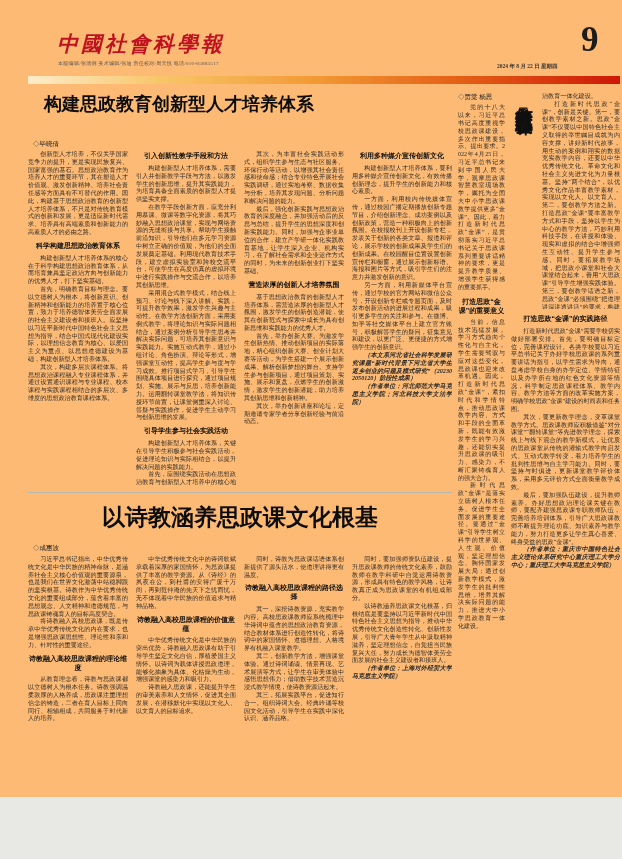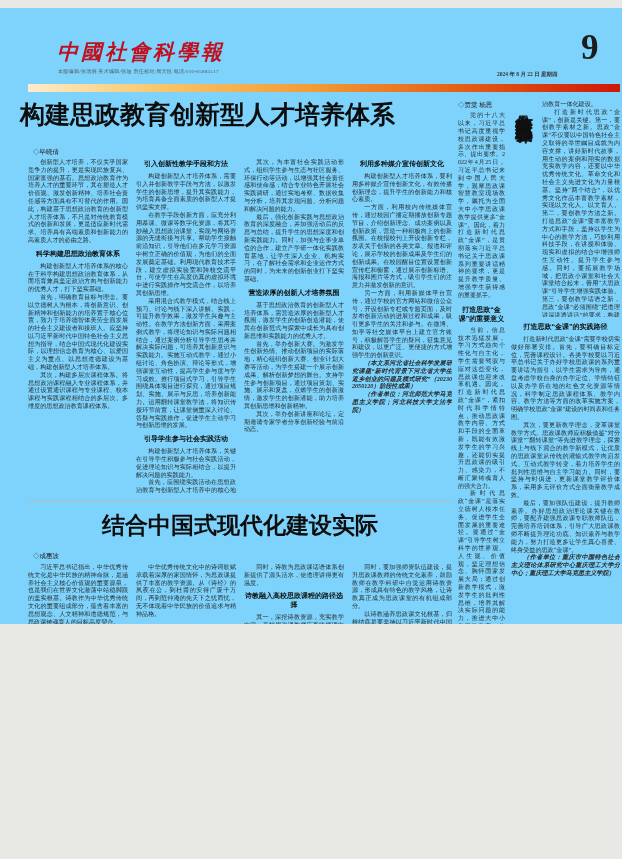--- a/index.html
+++ b/index.html
@@ -1,38 +1,38 @@
 <!DOCTYPE html>
 <html><head>
 <meta charset="utf-8">
 <style>
   html,body{margin:0;padding:0;background:#e8e8e4;}
-  .page{position:relative;width:622px;height:616px;background:#7dd3fc;margin:8px auto;overflow:hidden;
+  .page{position:relative;width:622px;height:797px;background:#fdba74;margin:0 auto;overflow:hidden;
         font-family:"Liberation Serif",serif;color:#2a2a2a;}
   
   .masthead{position:absolute;left:57px;top:30px;font-size:21px;font-weight:bold;font-style:italic;
             color:#bf1120;letter-spacing:3px;font-family:"DejaVu Serif",serif;}
   .credits{position:absolute;left:58px;top:60px;font-size:5px;color:#555;letter-spacing:.3px;}
   .section-title{position:absolute;left:342px;top:22px;font-size:37px;font-weight:700;color:#343434;
                  letter-spacing:5px;font-family:"Liberation Serif",serif;}
   .page-num{position:absolute;left:581px;top:20px;font-size:35px;font-weight:bold;color:#1c1c1c;}
   .date-line{position:absolute;left:497px;top:63px;font-size:5.5px;color:#333;font-weight:bold;}
   .grad-bar{position:absolute;left:28px;top:76px;width:592px;height:8px;
             background:linear-gradient(90deg,#fdeccb 0%,#f8c66a 22%,#f29b35 48%,#e35a14 75%,#cd1708 100%);}
   
   .cols{position:absolute;display:flex;gap:8px;}
   .col{width:100px;overflow:hidden;font-size:6.1px;line-height:1.28;text-align:justify;}
   .col p{margin:0;text-indent:2em;word-break:break-all;}
   .subhead{font-size:7px;font-weight:bold;text-align:center;margin:5px 0 4px;text-indent:0 !important;
            font-family:"Liberation Sans",sans-serif;color:#111;}
   .byline{font-size:6.5px;color:#222;margin:0 0 3px;}
   .footnote{font-weight:bold;font-style:italic;margin-top:3px;text-indent:2em;word-break:break-all;}
   
-  .a1-headline{position:absolute;left:20px;top:95px;width:414px;font-size:25px;font-weight:900;
-               color:#0d0d0d;letter-spacing:0px;font-family:Liberation Mono, monospace;line-height:1.1;}
+  .a1-headline{position:absolute;left:44px;top:95px;width:414px;font-size:18px;font-weight:900;
+               color:#0d0d0d;letter-spacing:0px;font-family:Liberation Sans, sans-serif;line-height:1.1;}
   .a1-byline{position:absolute;left:33px;top:140px;}
   .a1-cols{left:28px;top:151px;width:424px;height:336px;}
   .a1-cols .col{height:336px;}
   .rule-mid{position:absolute;left:28px;top:492px;width:424px;height:1px;background:#b9b9b5;}
   
   .a2-headline{position:absolute;left:28px;top:502px;width:424px;text-align:center;font-size:23px;
                font-weight:900;color:#0d0d0d;font-family:"Liberation Sans",sans-serif;}
   .a2-byline{position:absolute;left:33px;top:544px;}
   .a2-cols{left:28px;top:556px;width:424px;height:289px;}
   .a2-cols .col{height:289px;}
@@ -93,21 +93,21 @@
       <p>构建创新型人才培养体系，要利用多种媒介宣传创新文化，有效传播创新理念，提升学生的创新能力和核心素质。</p>
       <p>一方面，利用校内传统媒体宣传，通过校园广播定期播放创新专题节目，介绍创新理念、成功案例以及创新政策，营造一种积极向上的创新氛围。在校报校刊上开设创新专栏，发表关于创新的各类文章、报道和评论，展示学校的创新成果及学生们的创新成果。在校园醒目位置设置创新宣传栏和橱窗，通过展示创新标语、海报和图片等方式，吸引学生们的注意力并激发创新的意识。</p>
       <p>另一方面，利用新媒体平台宣传，通过学校的官方网站和微信公众号，开设创新专栏或专题页面，及时发布创新活动的进展过程和成果，吸引更多学生的关注和参与。在微博、知乎等社交媒体平台上建立官方账号，积极解答学生的疑问，征集意见和建议，以更广泛、更便捷的方式增强学生的创新意识。</p>
       <p class="footnote">（本文系河北省社会科学发展研究课题“新时代背景下河北省大学生返乡创业的问题及模式研究”（202302050120）阶段性成果）</p>
       <p class="footnote">（作者单位：河北师范大学马克思主义学院；河北科技大学文法学院）</p>
     </div>
   </div>
 
   <div class="rule-mid"></div>
 
-  <div class="a2-headline">结合中国式现代化建设实际</div>
+  <div class="a2-headline">以诗教涵养思政课文化根基</div>
   <div class="a2-byline byline">◇成惠波</div>
   <div class="cols a2-cols">
     <div class="col">
       <p>习近平总书记指出，中华优秀传统文化是中华民族的精神命脉，是涵养社会主义核心价值观的重要源泉，也是我们在世界文化激荡中站稳脚跟的坚实根基。诗教作为中华优秀传统文化的重要组成部分，蕴含着丰富的思想观念、人文精神和道德规范，与思政课铸魂育人的目标高度契合。</p>
       <p>将诗教融入高校思政课，既是传承中华优秀传统文化的内在要求，也是增强思政课思想性、理论性和亲和力、针对性的重要途径。</p>
       <div class="subhead">诗教融入高校思政课程的理论维度</div>
       <p>从教育理念看，诗教与思政课都以立德树人为根本任务。诗教强调温柔敦厚的人格养成，思政课注重理想信念的铸造，二者在育人目标上同向同行、相辅相成，共同服务于时代新人的培养。</p>
     </div>
     <div class="col">
       <p>中华优秀传统文化中的诗词歌赋承载着深厚的家国情怀，为思政课提供了丰富的教学资源。从《诗经》的夙夜在公，到杜甫的安得广厦千万间，再到范仲淹的先天下之忧而忧，无不体现着中华民族的价值追求与精神品格。</p>

